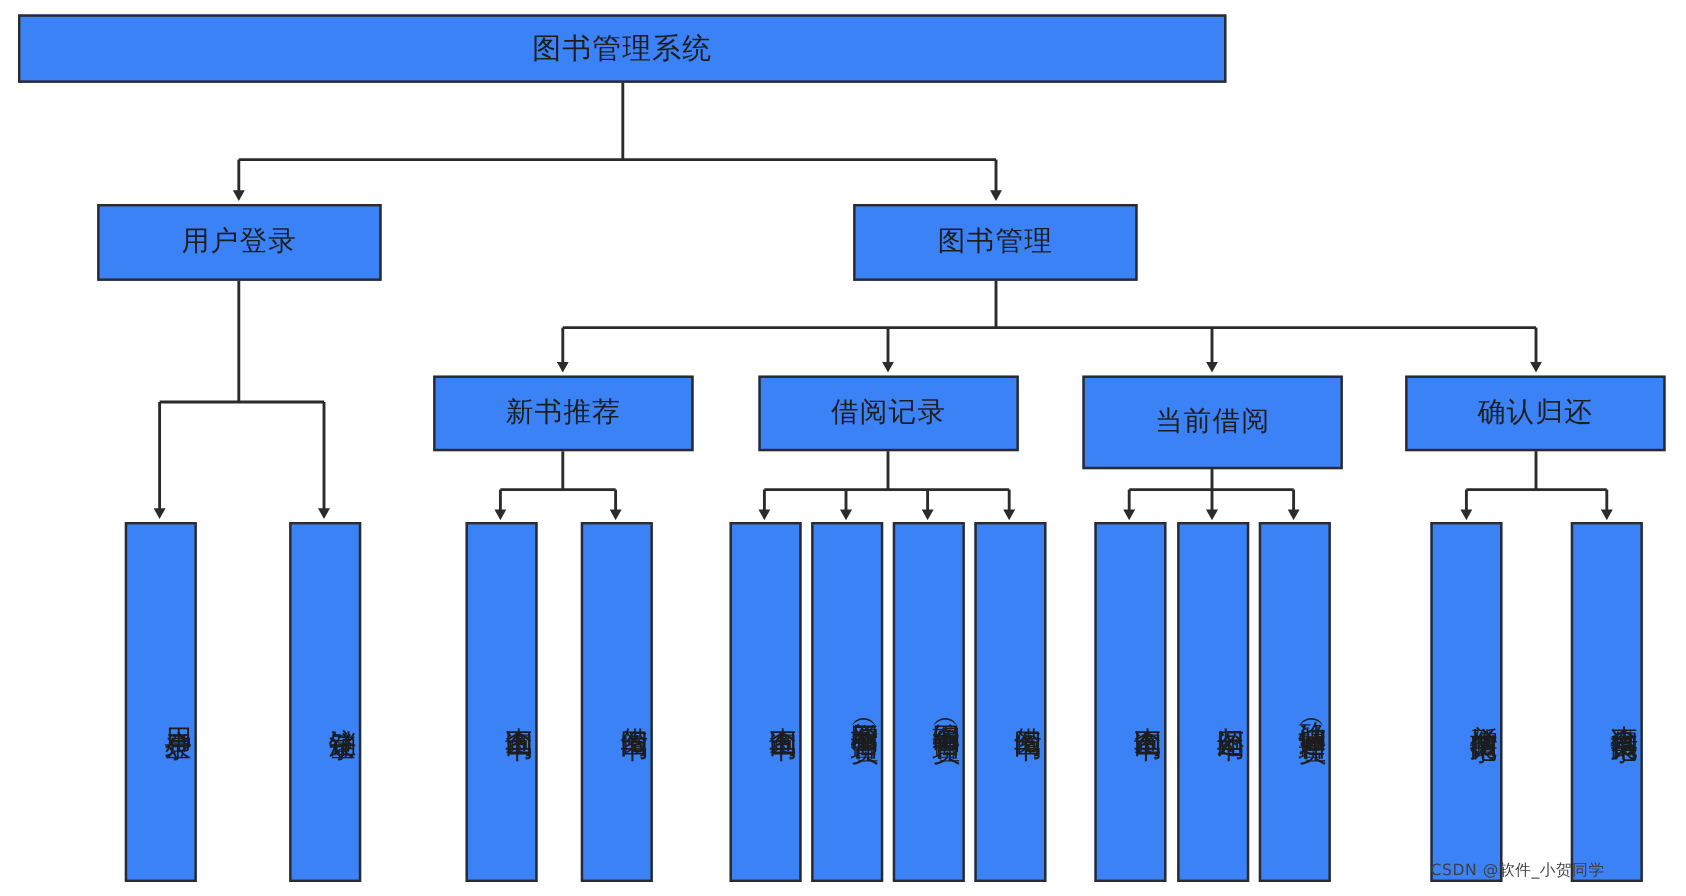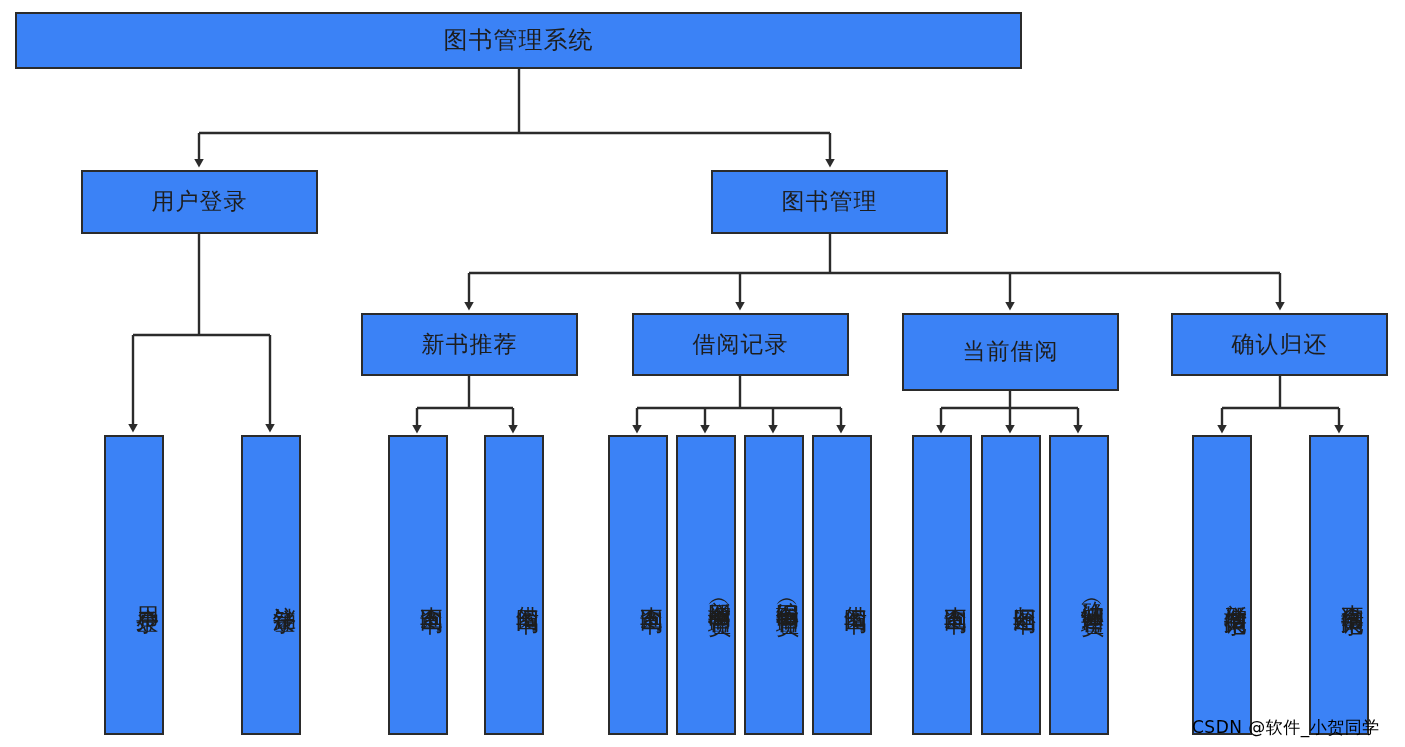--- a/index.html
+++ b/index.html
@@ -55,22 +55,22 @@
     justify-content: center;
     padding-top: 14px;
   }
   .node.vert .vtext {
     writing-mode: vertical-rl;
     text-orientation: upright;
     display: block;
   }
   .watermark {
     position: absolute;
-    font-size: 17px;
-    color: #000000;
+    font-size: 13px;
+    color: #404040;
     white-space: nowrap;
     letter-spacing: 0.5px;
     font-family: "DejaVu Sans", "Liberation Sans", sans-serif;
   }
 </style>
 </head>
 <body>
 
 <div id="diagram-root">
 

